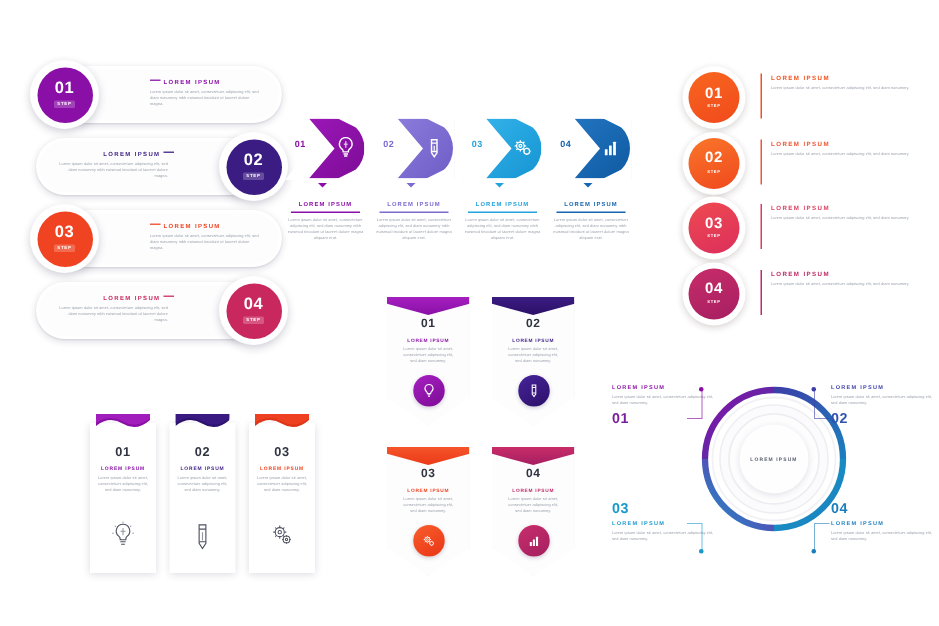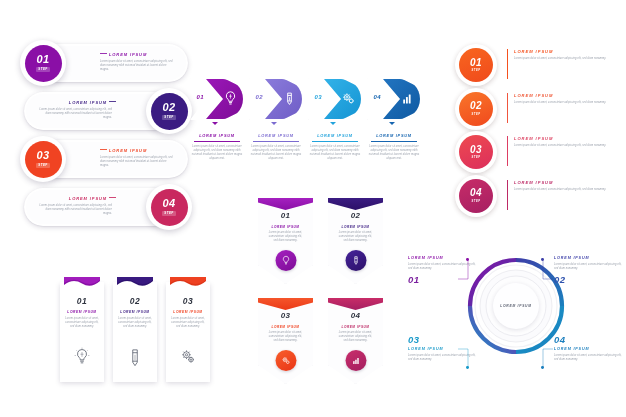--- a/index.html
+++ b/index.html
@@ -2,21 +2,21 @@
 <html><head>
 <meta charset="utf-8">
 <style>
   * { box-sizing: border-box; margin: 0; padding: 0; }
   html, body {
     width: 626px; height: 417px;
     background: #ffffff;
     font-family: "Liberation Sans", sans-serif;
     overflow: hidden;
   }
-  #stage { position: relative; width: 526px; height: 417px; background:#fff;font-style:italic; }
+  #stage { position: relative; width: 526px; height: 417px; background:#fff; }
 
   .body-txt { font-size: 2.6px; line-height: 1.55; color: #9aa0ab; letter-spacing: .05px; }
   .lorem-h  { font-size: 4px; font-weight: 700; letter-spacing: .9px; }
 
   
   #groupA { position: absolute; left: 16px; top: 44px; width: 180px; height: 200px; }
   .pill {
     position: absolute; width: 150px; height: 38px; border-radius: 19px;
     background: #ffffff;
     box-shadow: 0 1.5px 5px rgba(40,30,70,.17), 0 .5px 1.2px rgba(40,30,70,.10);

